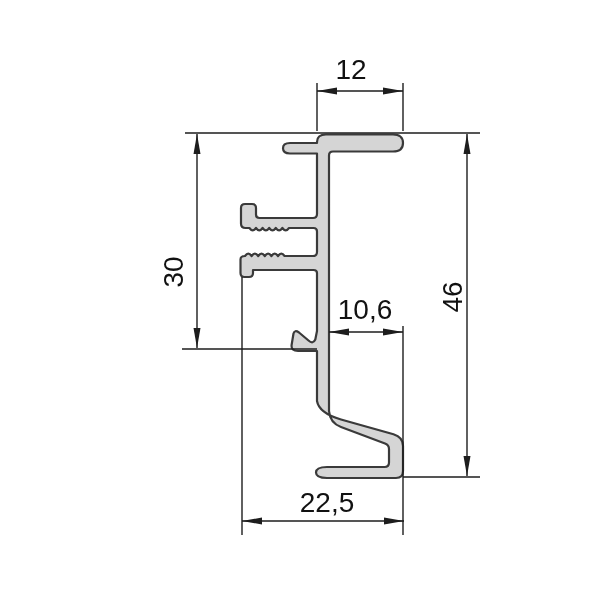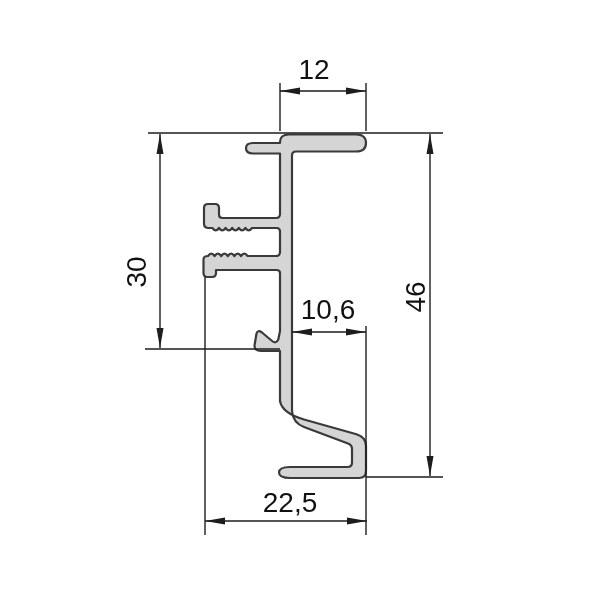--- a/index.html
+++ b/index.html
@@ -6,20 +6,21 @@
     margin: 0;
     padding: 0;
     background: var(--background, #ffffff);
   }
   .canvas {
     position: relative;
     width: 540px;
     height: 600px;
     background: var(--background, #ffffff);
     overflow: hidden;
+    padding-left: 37px;
   }
   svg { display: block; }
   .profile {
     fill: var(--profile-fill, #d5d5d5);
     stroke: var(--profile-outline, #3a3a3a);
     stroke-width: 2.2;
     stroke-linejoin: round;
   }
   .dim {
     stroke: var(--dimension-line, #1d1d1d);

